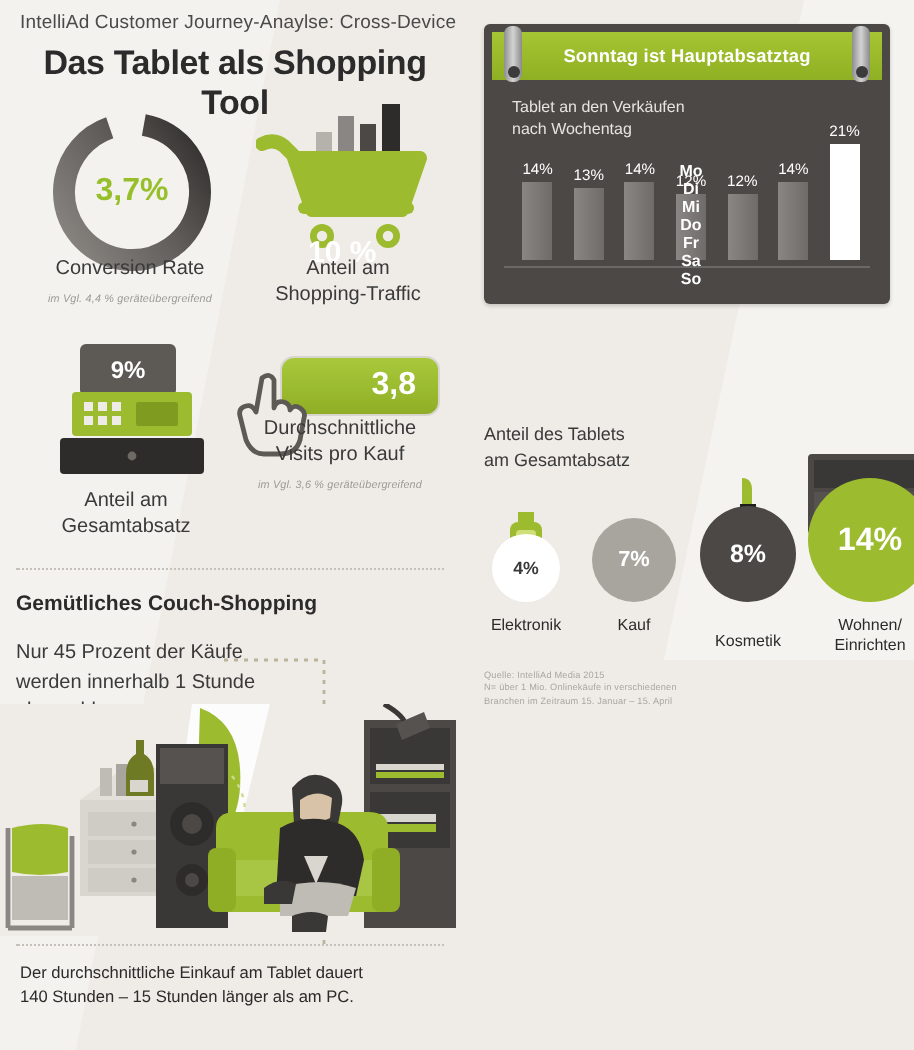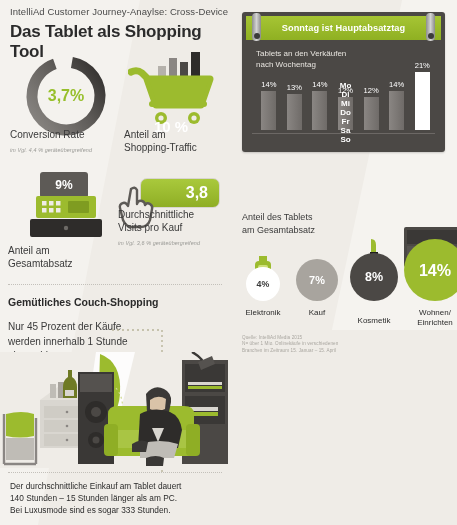--- a/index.html
+++ b/index.html
@@ -10,31 +10,31 @@
     position:relative;
   }
   #root { position:absolute; inset:0; }
 
   
   .left-col { position:absolute; left:0; top:0; width:230px; height:525px; background:#efece7; overflow:hidden; }
   .left-col .diag-light{
     position:absolute; left:-30px; top:0; width:170px; height:525px;
     background:#f4f2ee; transform:skewX(-11deg); transform-origin:top left;
   }
-  .header { position:absolute; left:10px; top:6px; width:215px; }
+  .header { position:absolute; left:10px; top:6px; width:215px;text-align:center; }
   .kicker { font-size:9.5px; color:#4a4a4a; letter-spacing:.1px; white-space:nowrap; }
   .title { font-size:17px; font-weight:bold; color:#2b2b2b; margin-top:5px; letter-spacing:-.2px; }
 
   
   .stat-donut { position:absolute; left:22px; top:52px; width:88px; height:88px; }
   .donut-val {
     position:absolute; inset:0; display:flex; align-items:center; justify-content:center;
     font-size:16px; font-weight:bold; color:#97bf2b;
   }
-  .cap { position:absolute; font-size:10px; color:#3a3a3a; line-height:13px; }
+  .cap { position:absolute; text-align:center; font-size:10px; color:#3a3a3a; line-height:13px; }
   .subcap { font-size:5.4px; font-style:italic; color:#9a9a96; display:block; margin-top:3px; letter-spacing:.1px; }
 
   
   .cart-wrap { position:absolute; left:128px; top:50px; width:92px; height:86px; }
   .cart-val { position:absolute; left:26px; top:40px; font-size:15px; font-weight:bold; color:#ffffff;margin-top:28px; }
 
   
   .reg-wrap { position:absolute; left:28px; top:172px; width:80px; height:72px; }
   .reg-badge {
     position:absolute; left:12px; top:0px; width:48px; height:26px; background:#5d5a56; border-radius:3px;
@@ -245,35 +245,34 @@
         <path d="M140 92 q20 -6 38 0 l-4 14 h-34 Z" fill="#bfbcb6"></path>
         <path d="M132 92 q8 -6 16 -2 l-2 10 h-14 Z" fill="#3a3836"></path>
         <path d="M146 106 q10 -4 18 0 l-1 8 h-17 Z" fill="#3a3836"></path>
       </svg>
     </div>
 
     <div class="dotline" style="top:472px;"></div>
     <div class="footer-txt">
       <div>Der durchschnittliche Einkauf am Tablet dauert</div>
       <div>140 Stunden – 15 Stunden länger als am PC.</div>
-      <div>Bei Luxusmode sind es sogar 333 Stunden.</div>
     </div>
   </div>
 
   <div class="right-col">
     <div class="diag"></div>
 
     <div class="board">
       <div class="board-head">
         <span>Sonntag ist Hauptabsatztag</span>
       </div>
       <div class="clip" style="left:10px;"></div>
       <div class="clip" style="right:10px;"></div>
       <div class="board-sub">
-        <div>Tablets an den Verkäufen</div>
+        <div>Tablet an den Verkäufen</div>
         <div>nach Wochentag</div>
       </div>
       <div class="bars" id="bars">
           <div class="barcell">
             <div class="barval">14%</div>
             <div class="bar" style="height: 39px;"></div>
           </div>
           <div class="barcell">
             <div class="barval">13%</div>
             <div class="bar" style="height: 36px;"></div>

